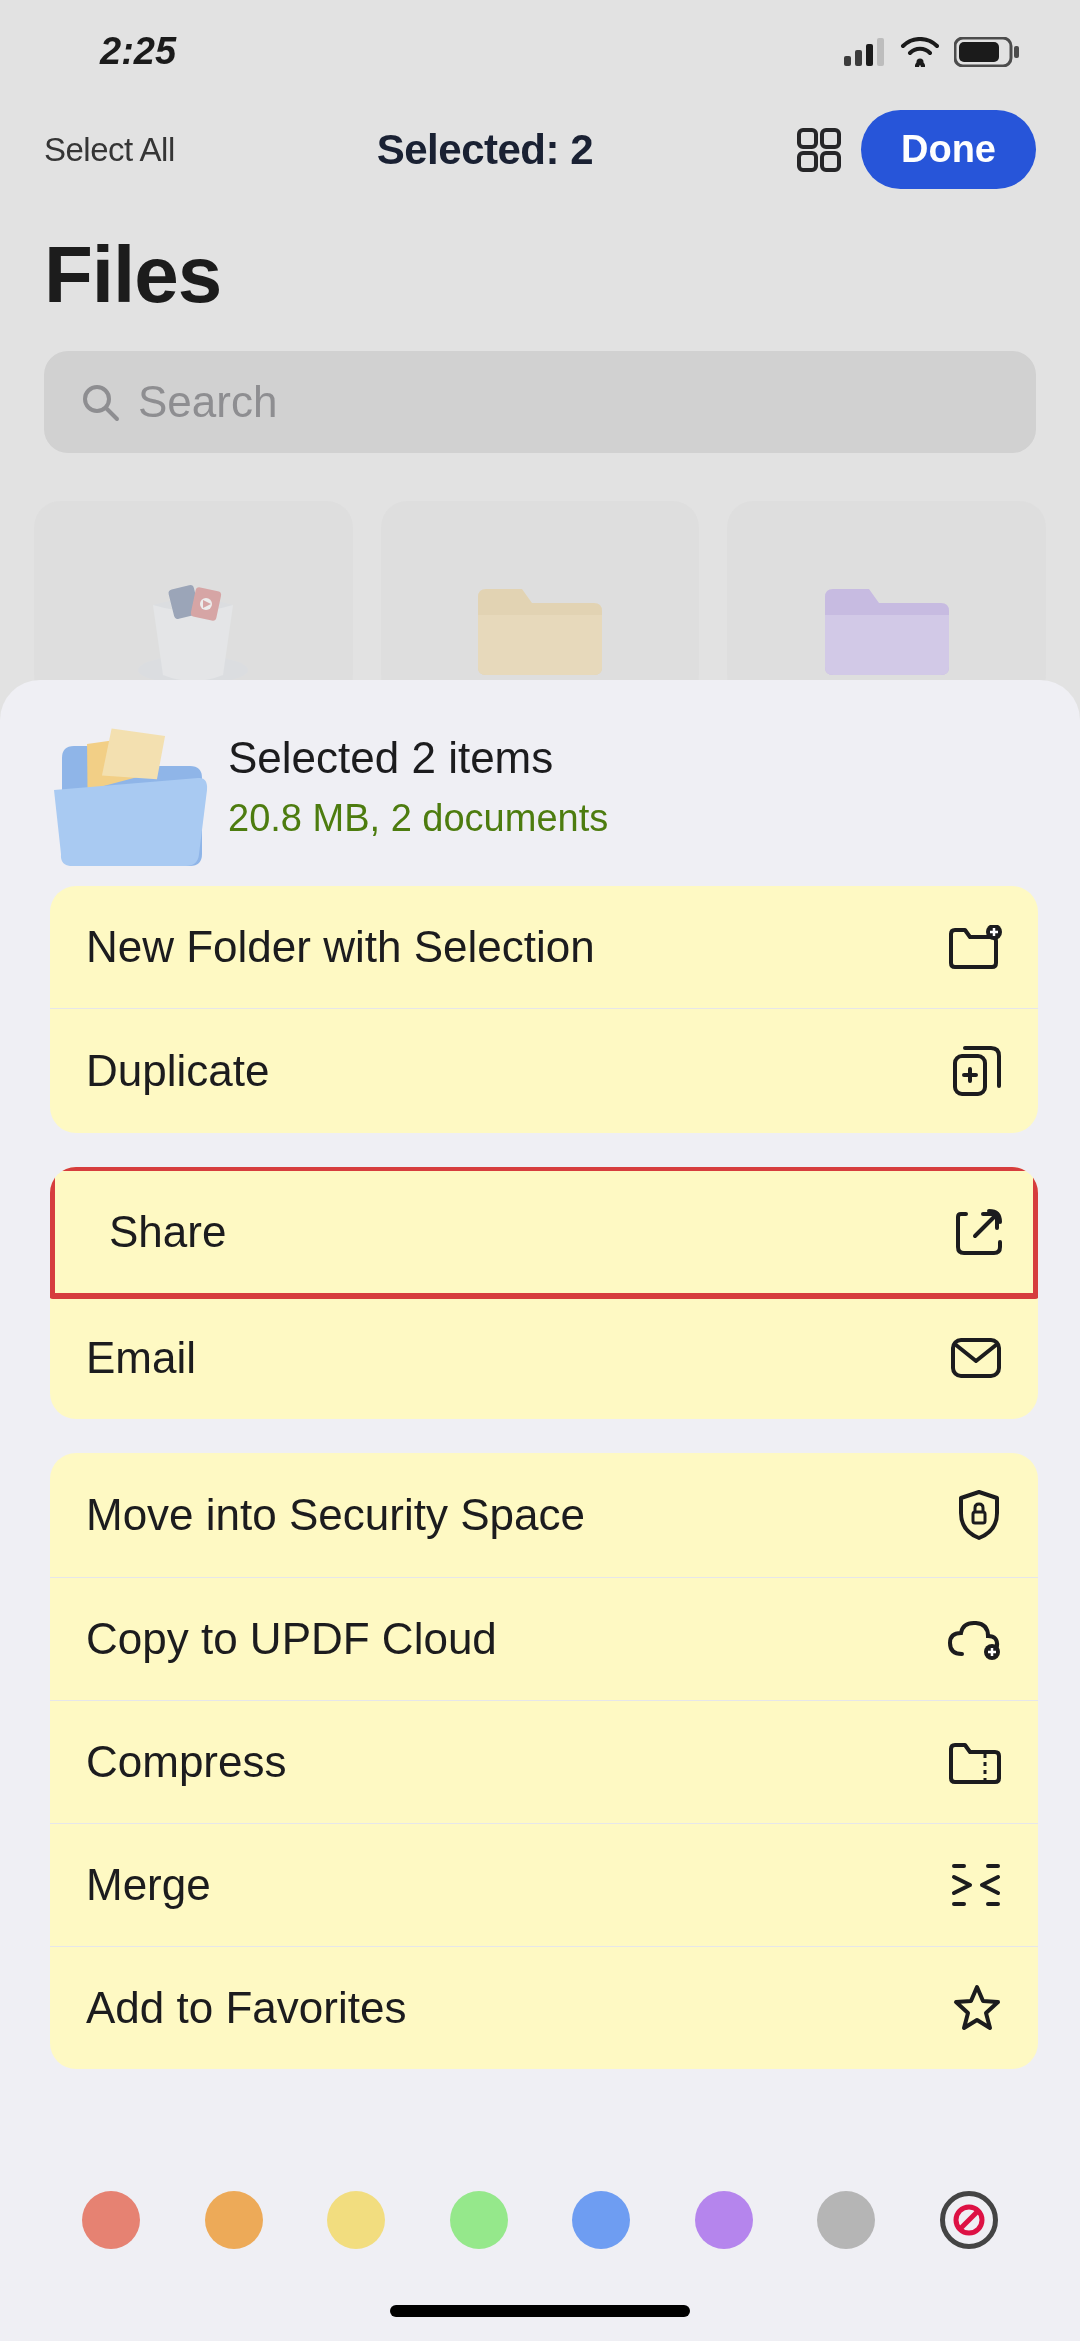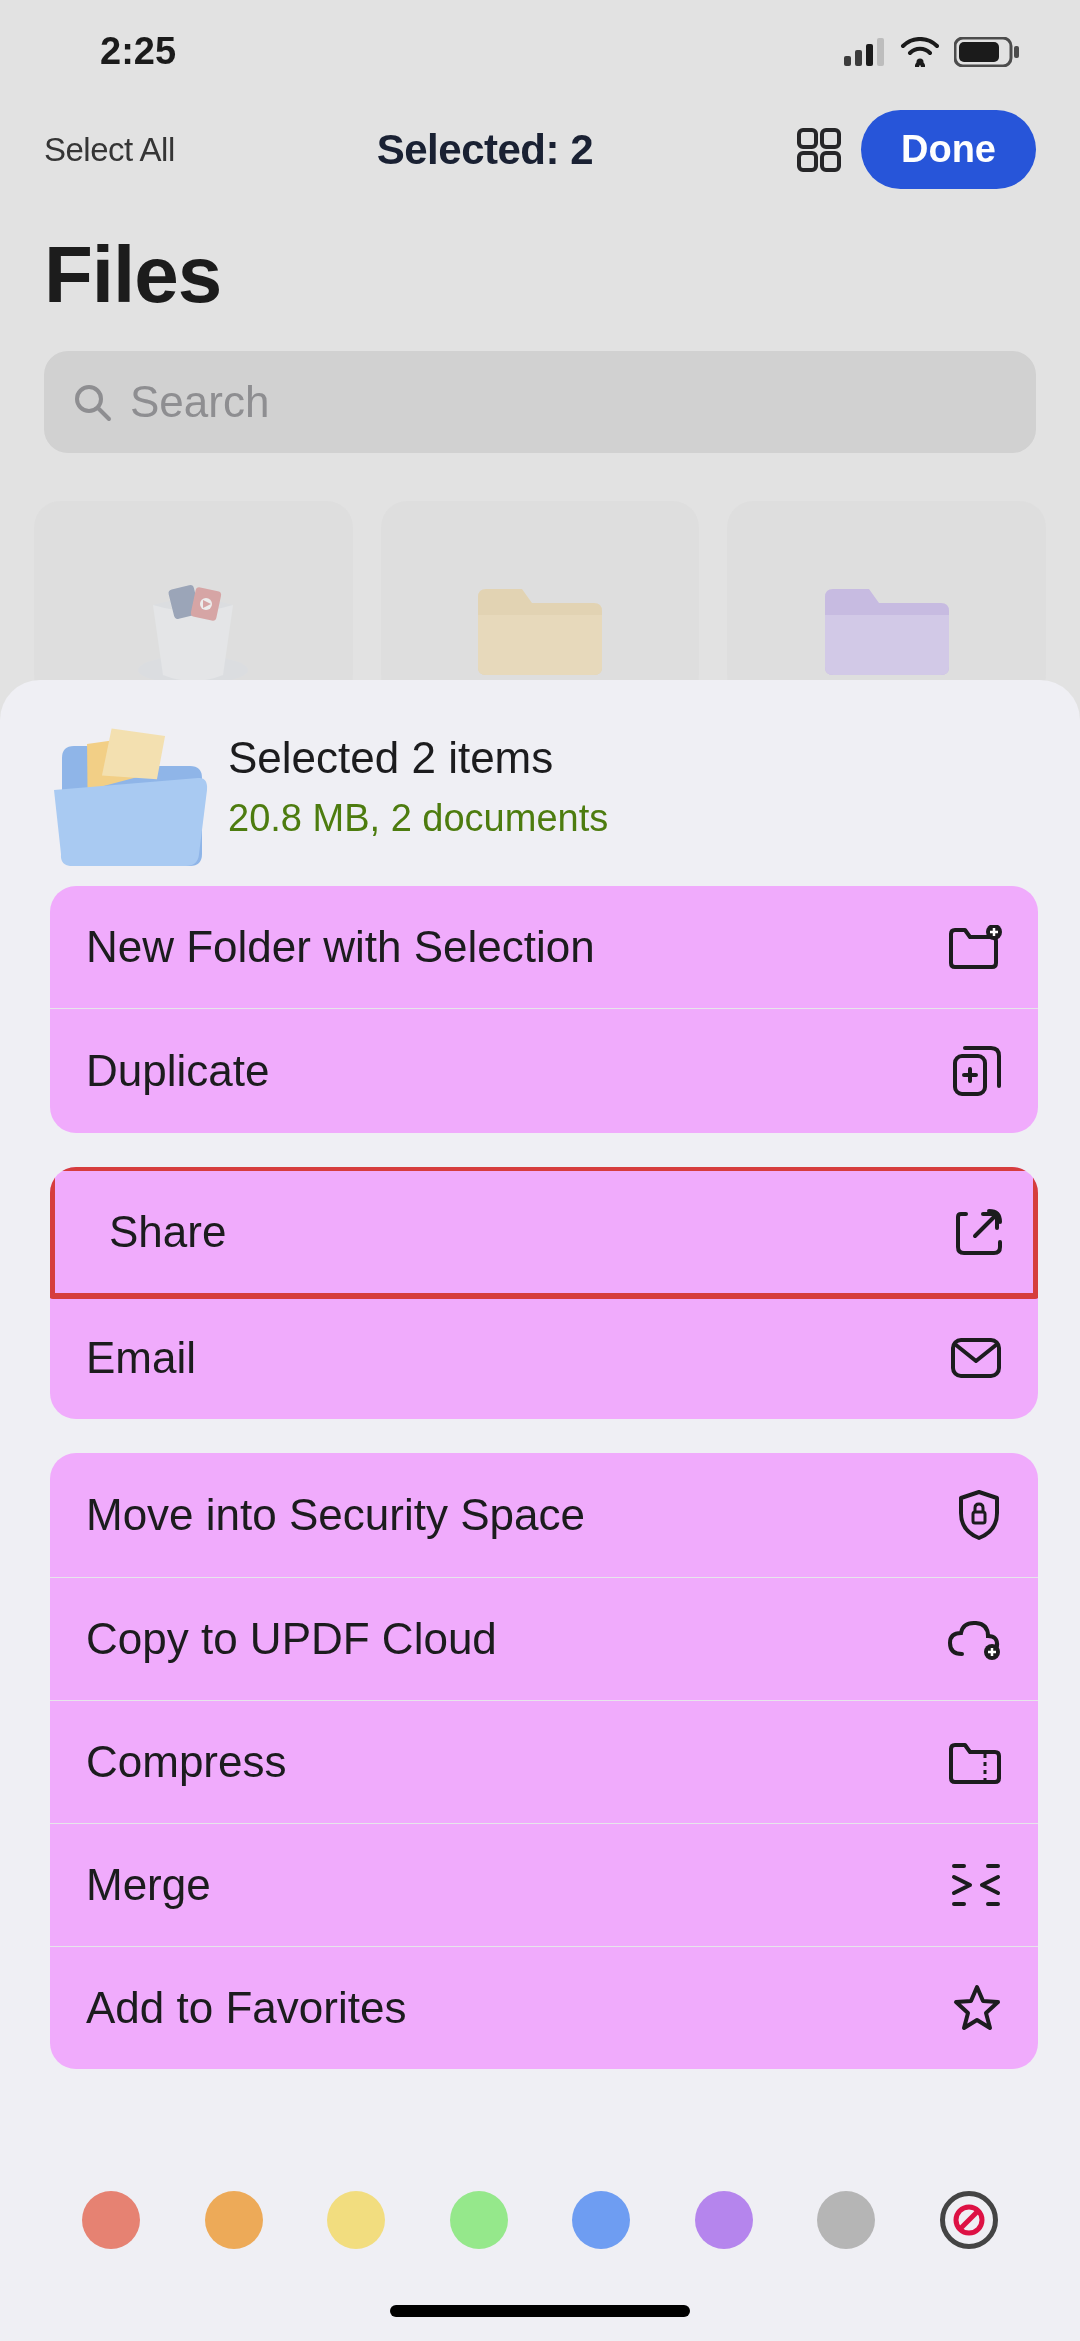--- a/index.html
+++ b/index.html
@@ -1,56 +1,56 @@
 <!DOCTYPE html>
 <html><head>
 <meta charset="utf-8">
 <style>
 * { margin: 0; padding: 0; box-sizing: border-box; font-family: -apple-system, BlinkMacSystemFont, "Helvetica Neue", sans-serif; }
 body { width: 1080px; height: 2341px; background: #e2e2e2; position: relative; overflow: hidden; transform-origin: top left; }
 .scale-wrapper { width: 1080px; height: 2341px; }
 
 
-.status-bar { display: flex; justify-content: space-between; align-items: center; padding: 30px 60px 25px 100px; }
+.status-bar { display: flex; justify-content: space-between; align-items: center; padding: 30px 60px 25px 100px; font-style: italic; }
 .status-time { font-size: 38px; font-weight: 700; color: #111; }
 .status-icons { display: flex; align-items: center; gap: 14px; }
 
 
 .toolbar { display: flex; align-items: center; padding: 12px 44px 30px 44px; gap: 18px; }
 .select-all { font-size: 33px; color: #2c2c2c; font-weight: 400; letter-spacing: -0.5px; }
 .selected-count { font-size: 42px; color: #0f172a; font-weight: 700; flex: 1; text-align: center; letter-spacing: -0.5px; }
 .grid-icon-btn { display: flex; align-items: center; }
 .done-btn { background: #1d4ed8; color: #fff; font-size: 38px; font-weight: 600; padding: 18px 40px; border-radius: 50px; border: none; }
 
 
 .page-title-wrap { padding: 10px 44px 30px 44px; }
 .page-title { font-size: 80px; font-weight: 800; color: #121212; letter-spacing: -1px; }
 
 
-.search-wrap { margin: 0 44px 48px 44px; background: #d0d0d0; border-radius: 24px; display: flex; align-items: center; padding: 26px 28px; gap: 18px; }
+.search-wrap { margin: 0 44px 48px 44px; background: #d0d0d0; border-radius: 24px; display: flex; align-items: center; padding: 26px 36px; gap: 18px; }
 .search-placeholder { font-size: 44px; color: #8a8a8d; }
 
 
 .folder-tiles { display: flex; gap: 28px; padding: 0 34px; }
 .folder-tile { width: 320px; height: 200px; background: #d8d8d8; border-radius: 26px; display: flex; align-items: flex-start; justify-content: center; overflow: hidden; padding-top: 74px;}
 
 
 .bg-dim { filter: opacity(0.95); }
 .dimmed { opacity: 0.38; }
 
 
 .sheet { position: absolute; left: 0; right: 0; top: 680px; bottom: 0; background: #efeff4; border-top-left-radius: 40px; border-top-right-radius: 40px; padding: 46px 22px 0 30px; }
 
 .sheet-header { display: flex; align-items: center; gap: 38px; padding: 0 20px 40px 20px; }
 .folder-illu { width: 140px; height: 120px; position: relative; }
 .sheet-title { font-size: 44px; color: #1c1c1e; font-weight: 500; }
 .sheet-sub { font-size: 38px; color: #4d7c0f; margin-top: 14px; font-weight: 400; }
 
 
-.group { background: #f0abfc; border-radius: 26px; margin: 0 20px 34px 20px; overflow: hidden; }
+.group { background: #fef9c3; border-radius: 26px; margin: 0 20px 34px 20px; overflow: hidden; }
 .row { display: flex; align-items: center; justify-content: space-between; padding: 36px 36px; border-bottom: 1px solid #e6e6ea; }
 .group .row:last-child { border-bottom: none; }
 .row-label { font-size: 44px; color: #1c1c1e; font-weight: 400; }
 .row-icon { display:flex; align-items:center; justify-content:center; }
 
 .row-share { border: 6px solid #d63d3d; border-radius: 4px; margin: -2px -1px; position: relative; z-index: 2; }
 .row-share-inner { display: flex; align-items: center; justify-content: space-between; padding: 36px 30px; margin-left: 24px;}
 
 
 .color-row { position: absolute; left: 0; right: 0; bottom: 92px; display: flex; justify-content: space-around; align-items: center; padding: 0 50px; }

